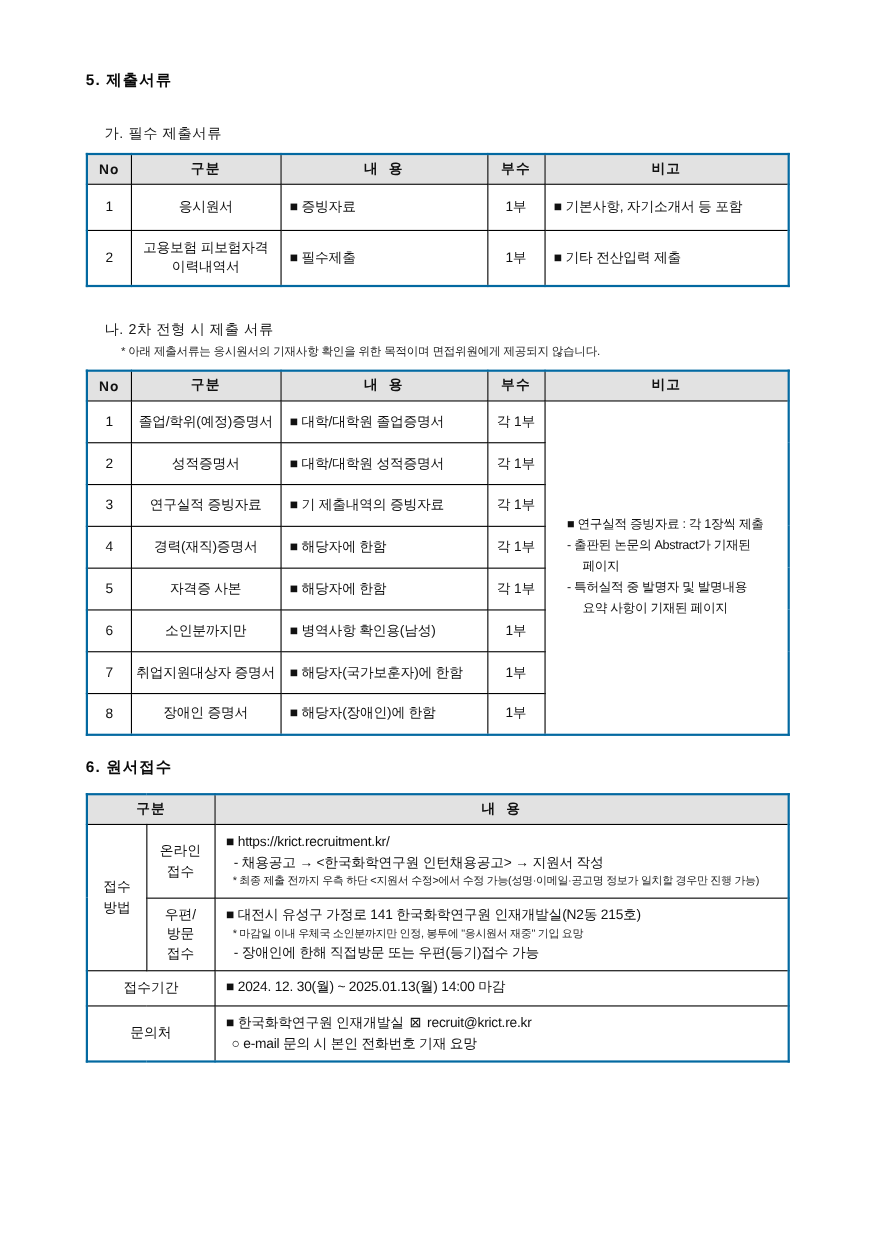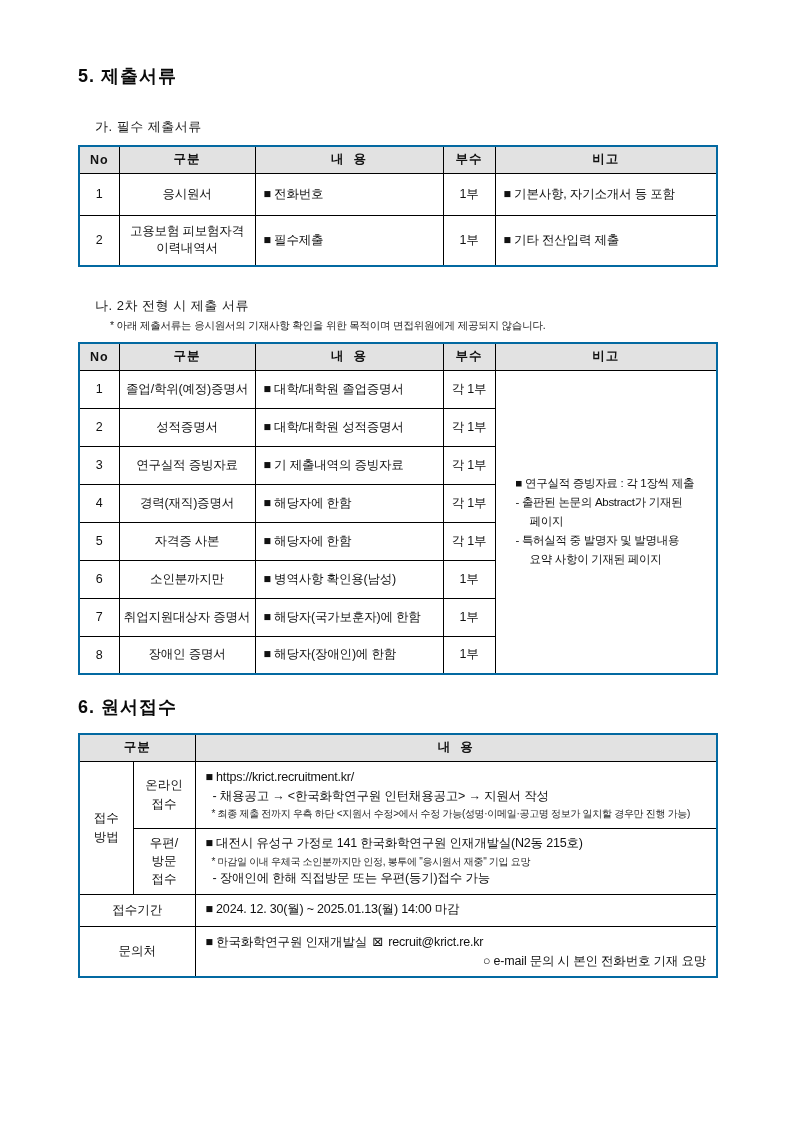--- a/index.html
+++ b/index.html
@@ -8,21 +8,21 @@
     position:relative;
     width:793px; height:1121px;
     background:#ffffff;
     font-family:"Liberation Sans","DejaVu Sans",sans-serif;
     color:#111;
     overflow:hidden;
   }
   .content { position:absolute; left:78px; top:0; width:638px; }
 
   .sec-heading {
-    font-size:18px; font-weight:bold; letter-spacing:1px;
+    font-size:14px; font-weight:bold; letter-spacing:1px;
     color:#0a0a0a;
   }
   .h5 { margin-top:64px; }
   .h6 { margin-top:20px; }
 
   .sub-label {
     font-size:13px; color:#1a1a1a; letter-spacing:0.5px;
     margin-top:30px; margin-left:17px;
   }
   .note-line {
@@ -62,21 +62,21 @@
   
   table.doc td.label-cell { text-align:center; letter-spacing:0; line-height:1.45; }
   td.content-cell { padding:5px 10px; vertical-align:middle; }
   .big-line { font-size:12.5px; letter-spacing:-0.2px; white-space:nowrap; line-height:1.55; }
   .dash-line { margin-left:7px; }
   .small-note { font-size:10px; letter-spacing:-0.3px; white-space:nowrap; color:#242424; line-height:1.5; margin-left:6px; }
   .t3-online { height:67px; }
   .t3-postal { height:66px; }
   .t3-period { height:32px; }
   .t3-contact { height:49px; }
-  .circ-line { margin-left:5px;text-align:right; }
+  .circ-line { margin-left:5px; }
   .mail-icon { font-size:13px; padding:0 2px; }
 </style>
 </head>
 <body>
 
 <div class="page">
   <div class="content">
 
     <div class="sec-heading h5">5. 제출서류</div>
 
@@ -96,21 +96,21 @@
           <th>구분</th>
           <th class="ws-pre">내  용</th>
           <th>부수</th>
           <th>비고</th>
         </tr>
       </thead>
       <tbody>
         <tr class="t1-r1">
           <td class="c">1</td>
           <td class="c">응시원서</td>
-          <td class="l">■ 전화번호</td>
+          <td class="l">■ 증빙자료</td>
           <td class="c">1부</td>
           <td class="l">■ 기본사항, 자기소개서 등 포함</td>
         </tr>
         <tr class="t1-r2">
           <td class="c">2</td>
           <td class="c prelines">고용보험 피보험자격
 이력내역서</td>
           <td class="l">■ 필수제출</td>
           <td class="c">1부</td>
           <td class="l">■ 기타 전산입력 제출</td>

